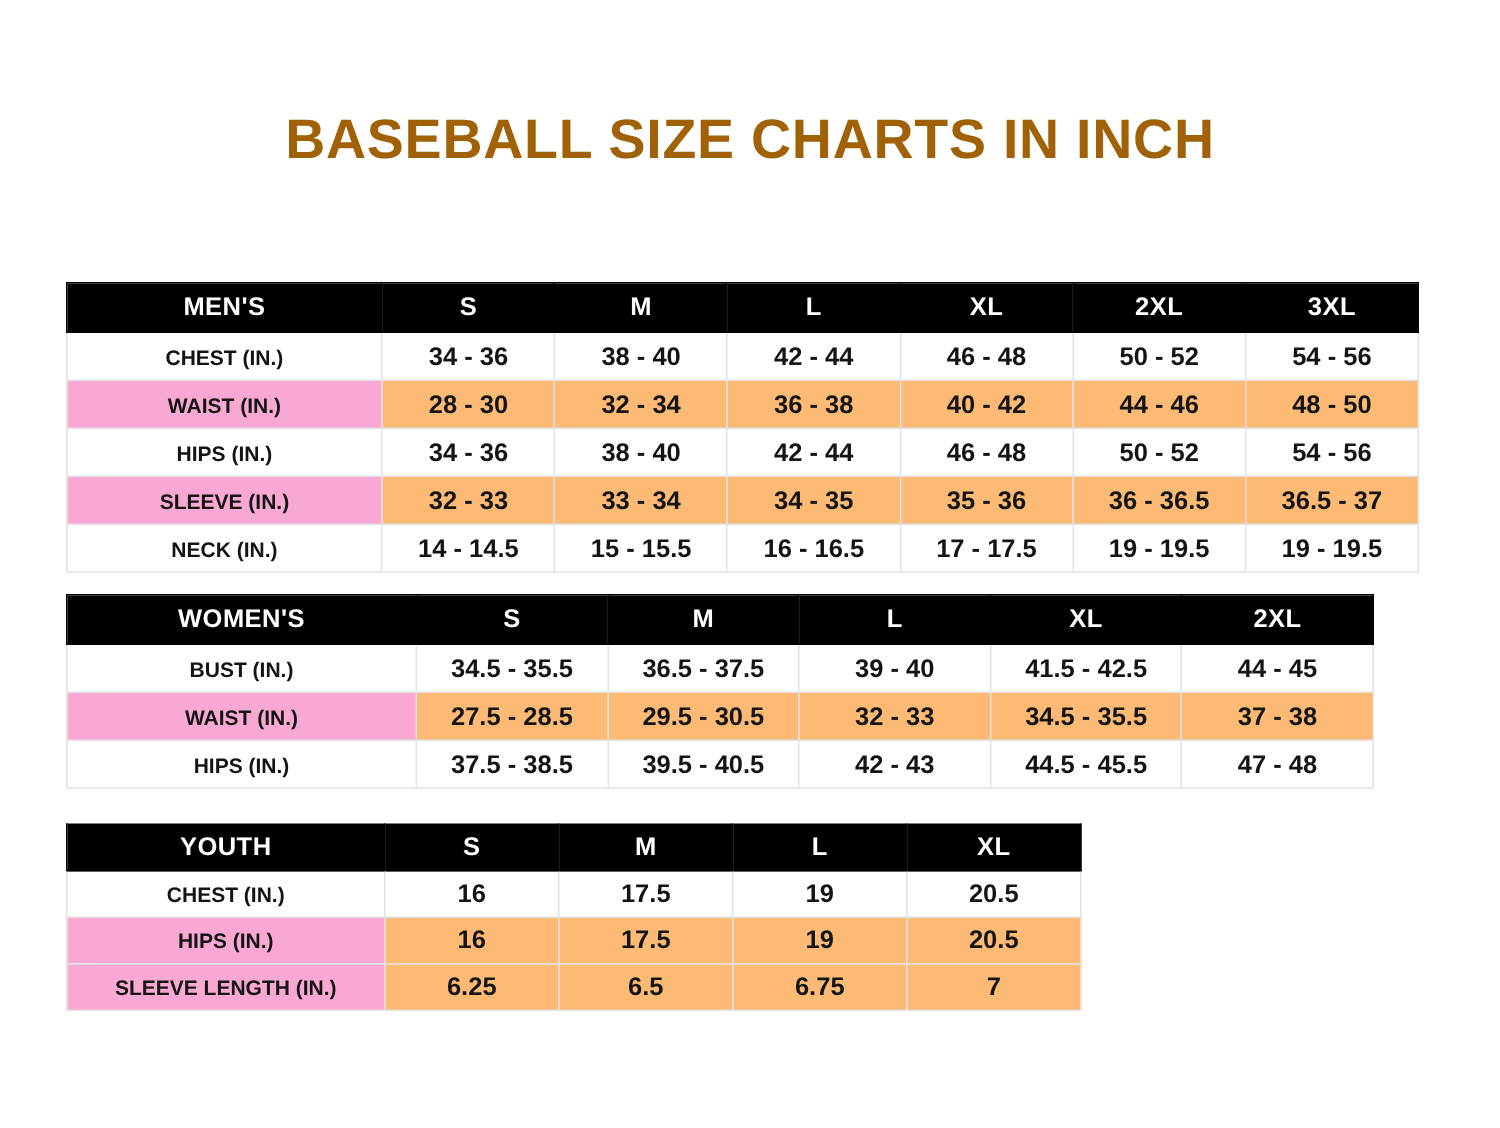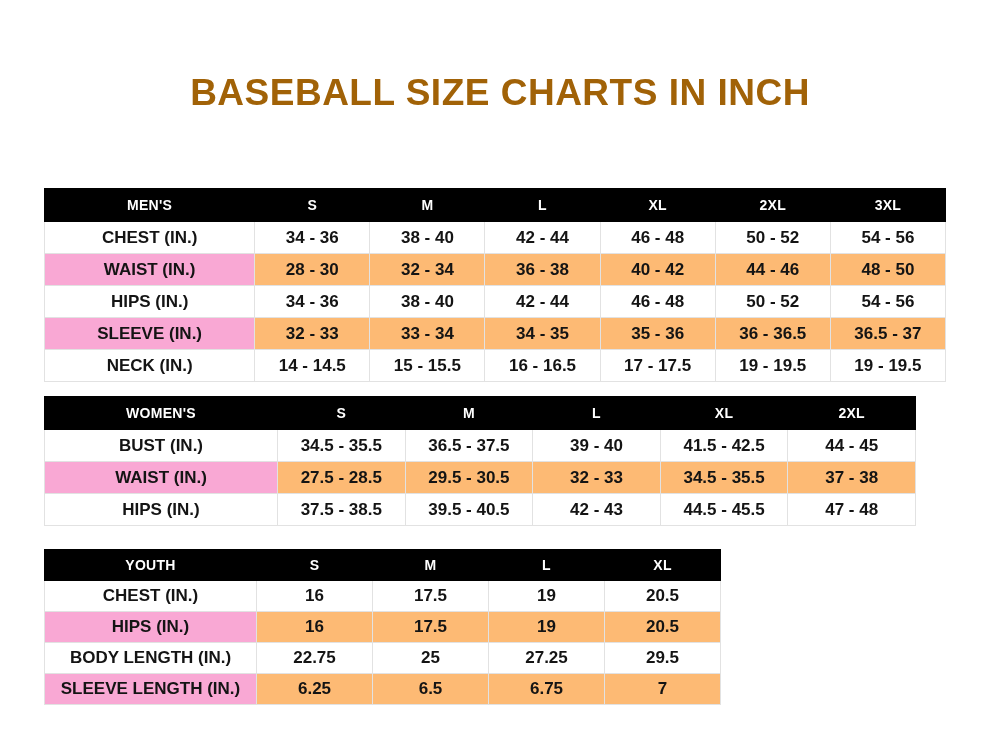--- a/index.html
+++ b/index.html
@@ -47,36 +47,36 @@
     text-align: center;
     vertical-align: middle;
     font-size: 17px;
     font-weight: bold;
     color: #141414;
     background: #ffffff;
   }
   .chart thead th {
     background: #000000;
     color: #ffffff;
-    font-size: 14px;
+    font-size: 17px;
     font-weight: bold;
     letter-spacing: 0.3px;
     border: 1px solid #000000;
     height: 32px;
   }
   .chart tbody tr td {
     border: 1px solid #e2e2e2;
   }
   .chart tbody tr.alt td {
     background: #fdba74;
   }
   .chart tbody td.rowhead {
     background: #ffffff;
     font-weight: bold;
-    font-size: 17px;
+    font-size: 14px;
   }
   .chart tbody tr.alt td.rowhead {
     background: #f9a8d4;
   }
 
   
   #mens-chart {
     top: 188px;
     left: 44px;
     width: 902px;
@@ -253,27 +253,20 @@
         <td>19</td>
         <td>20.5</td>
       </tr>
       <tr class="alt">
         <td class="rowhead">HIPS (IN.)</td>
         <td>16</td>
         <td>17.5</td>
         <td>19</td>
         <td>20.5</td>
       </tr>
-      <tr>
-        <td class="rowhead">BODY LENGTH (IN.)</td>
-        <td>22.75</td>
-        <td>25</td>
-        <td>27.25</td>
-        <td>29.5</td>
-      </tr>
       <tr class="alt">
         <td class="rowhead">SLEEVE LENGTH (IN.)</td>
         <td>6.25</td>
         <td>6.5</td>
         <td>6.75</td>
         <td>7</td>
       </tr>
     </tbody>
   </table>
 

